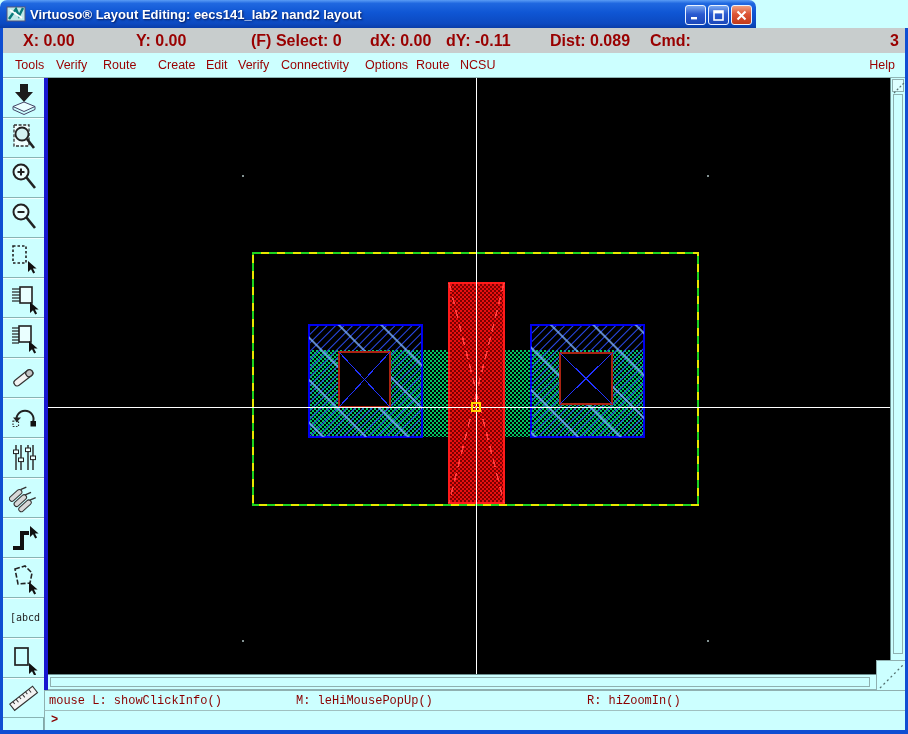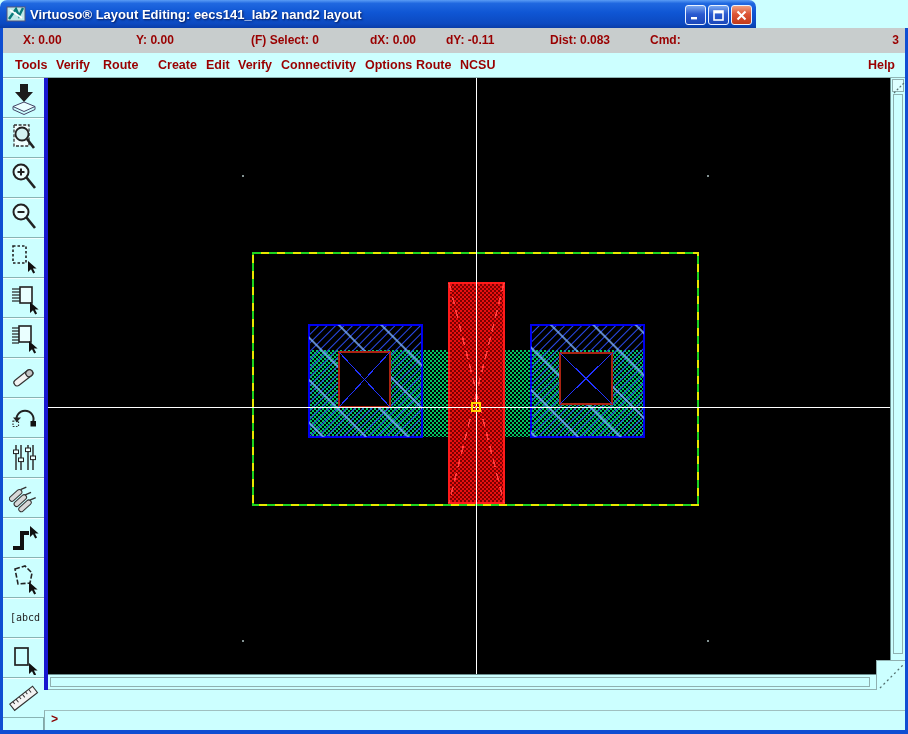--- a/index.html
+++ b/index.html
@@ -16,26 +16,26 @@
   .wbtn { width:21px; height:20px; border-radius:3px; border:1px solid #eaf2ff; display:flex; align-items:center; justify-content:center; }
   .wbtn.blue { background:linear-gradient(180deg,#7aa7f0 0%,#2a5ad0 45%,#1b47ba 100%); }
   .wbtn.red  { background:linear-gradient(180deg,#f0a080 0%,#dd5536 45%,#c23a1a 100%); }
   .border-l, .border-r, .border-b { position:absolute; background:#0f4ed2; }
   .border-l { left:0; top:28px; width:3px; height:706px; }
   .border-r { right:0; top:28px; width:3px; height:706px; }
   .border-b { left:0; top:730px; width:908px; height:4px; }
 
   
   .statusbar { position:absolute; left:3px; top:28px; width:902px; height:37px;
-    background:#c8cdcd; border-bottom:1px solid #9fb0b0; color:#990000; font-weight:bold; font-size:12px; }
+    background:#c8cdcd; border-bottom:1px solid #9fb0b0; color:#990000; font-weight:bold; font-size:16px; }
   .statusbar span { position:absolute; top:0; line-height:25px; white-space:pre; }
 
   
   .menubar { position:absolute; left:3px; top:53px; width:902px; height:25px;
-    background:#ccffff; border-bottom:1px solid #8fb4b4; color:#990000; font-weight:bold; font-size:12.5px; }
+    background:#ccffff; border-bottom:1px solid #8fb4b4; color:#990000; font-weight:normal; font-size:12.5px; }
   .menubar span { position:absolute; top:0; line-height:25px; cursor:default; }
 
   
   .toolbar { position:absolute; left:3px; top:78px; width:41px; height:652px; background:#ccffff; border-right:1px solid #7fa8a8; }
   .tcell { width:41px; height:40px; border-top:1px solid #f2ffff; border-bottom:1px solid #89b4b4;
     display:flex; align-items:center; justify-content:center; background:#ccffff; }
   .bluesep { position:absolute; left:44px; top:78px; width:4px; height:612px; background:#1717cf; }
 
   
   .canvas { position:absolute; left:48px; top:78px; width:842px; height:596px; background:#000; }
@@ -100,21 +100,21 @@
       </div>
     </div>
   </div>
 
   <div class="statusbar">
     <span style="left:20px">X: 0.00</span>
     <span style="left:133px">Y: 0.00</span>
     <span style="left:248px">(F) Select: 0</span>
     <span style="left:367px">dX: 0.00</span>
     <span style="left:443px">dY: -0.11</span>
-    <span style="left:547px">Dist: 0.083</span>
+    <span style="left:547px">Dist: 0.089</span>
     <span style="left:647px">Cmd:</span>
     <span style="right:6px">3</span>
   </div>
 
   <div class="menubar">
     <span style="left:12px">Tools</span>
     <span style="left:53px">Verify</span>
     <span style="left:100px">Route</span>
     <span style="left:155px">Create</span>
     <span style="left:203px">Edit</span>
@@ -350,20 +350,25 @@
   </div>
   <div class="hscroll">
     <div class="hthumb"></div>
   </div>
   <div class="cornergrip">
     <svg width="29" height="30" viewBox="0 0 29 30">
         <line x1="3" y1="27" x2="26" y2="4" stroke="#557070" stroke-width="1.3" stroke-dasharray="2 3"></line>
       </svg>
   </div>
 
+  <div class="mouseline">
+    <span style="left:4px">mouse L: showClickInfo()</span>
+    <span style="left:251px">M: leHiMousePopUp()</span>
+    <span style="left:542px">R: hiZoomIn()</span>
+  </div>
 
   <div class="promptline">
     <span>&gt;</span>
   </div>
 
   <div class="border-l"></div>
   <div class="border-r"></div>
   <div class="border-b"></div>
 </div>
 

